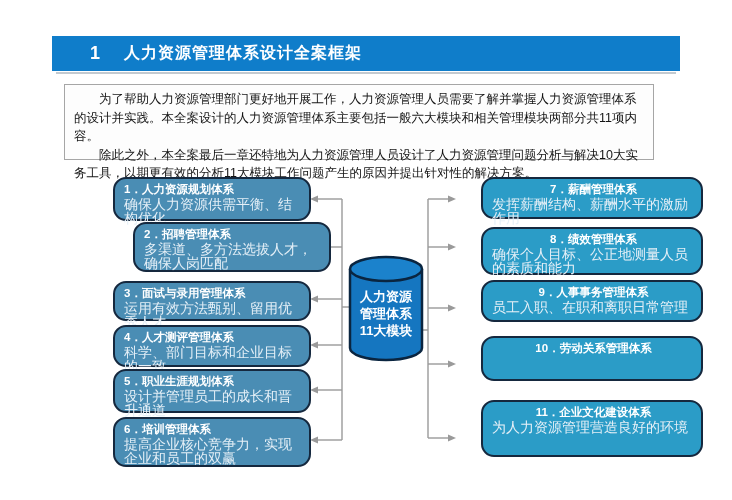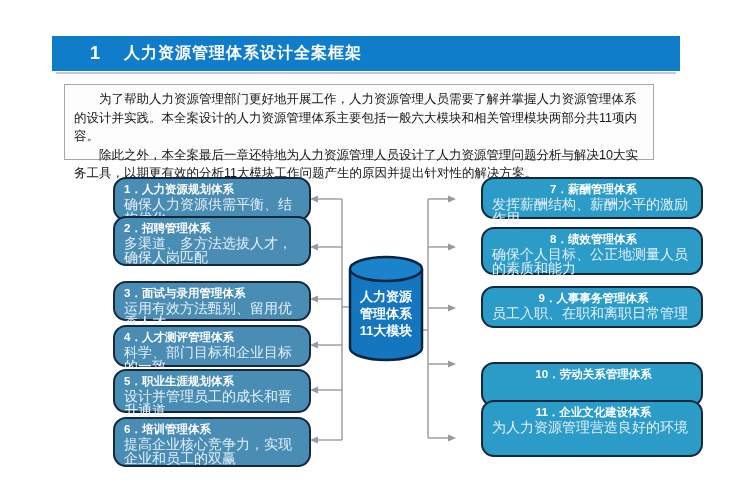--- a/index.html
+++ b/index.html
@@ -94,21 +94,21 @@
 <div class="cyl-label">
   <div>人力资源</div>
   <div>管理体系</div>
   <div>11大模块</div>
 </div>
 
 <div class="module left-side" style="top:177px;height:44px;">
   <div class="m-title">1．人力资源规划体系</div>
   <div class="m-desc">确保人力资源供需平衡、结构优化</div>
 </div>
-<div class="module left-side" style="top:216px;height:50px;">
+<div class="module left-side" style="top:222px;height:50px;margin-left:20px;">
   <div class="m-title">2．招聘管理体系</div>
   <div class="m-desc">多渠道、多方法选拔人才，确保人岗匹配</div>
 </div>
 <div class="module left-side" style="top:281px;height:40px;">
   <div class="m-title">3．面试与录用管理体系</div>
   <div class="m-desc">运用有效方法甄别、留用优秀人才</div>
 </div>
 <div class="module left-side" style="top:325px;height:42px;">
   <div class="m-title">4．人才测评管理体系</div>
   <div class="m-desc">科学、部门目标和企业目标的一致</div>
@@ -123,23 +123,23 @@
 </div>
 
 <div class="module right-side" style="top:177px;height:42px;">
   <div class="m-title">7．薪酬管理体系</div>
   <div class="m-desc">发挥薪酬结构、薪酬水平的激励作用</div>
 </div>
 <div class="module right-side" style="top:227px;height:48px;">
   <div class="m-title">8．绩效管理体系</div>
   <div class="m-desc">确保个人目标、公正地测量人员的素质和能力</div>
 </div>
-<div class="module right-side" style="top:286px;height:42px;">
+<div class="module right-side" style="top:280px;height:42px;">
   <div class="m-title">9．人事事务管理体系</div>
   <div class="m-desc">员工入职、在职和离职日常管理</div>
 </div>
-<div class="module right-side" style="top:362px;height:45px;">
+<div class="module right-side" style="top:336px;height:45px;">
   <div class="m-title">10．劳动关系管理体系</div>
 </div>
 <div class="module right-side" style="top:400px;height:57px;">
   <div class="m-title">11．企业文化建设体系</div>
   <div class="m-desc">为人力资源管理营造良好的环境</div>
 </div>
 
 </body></html>

